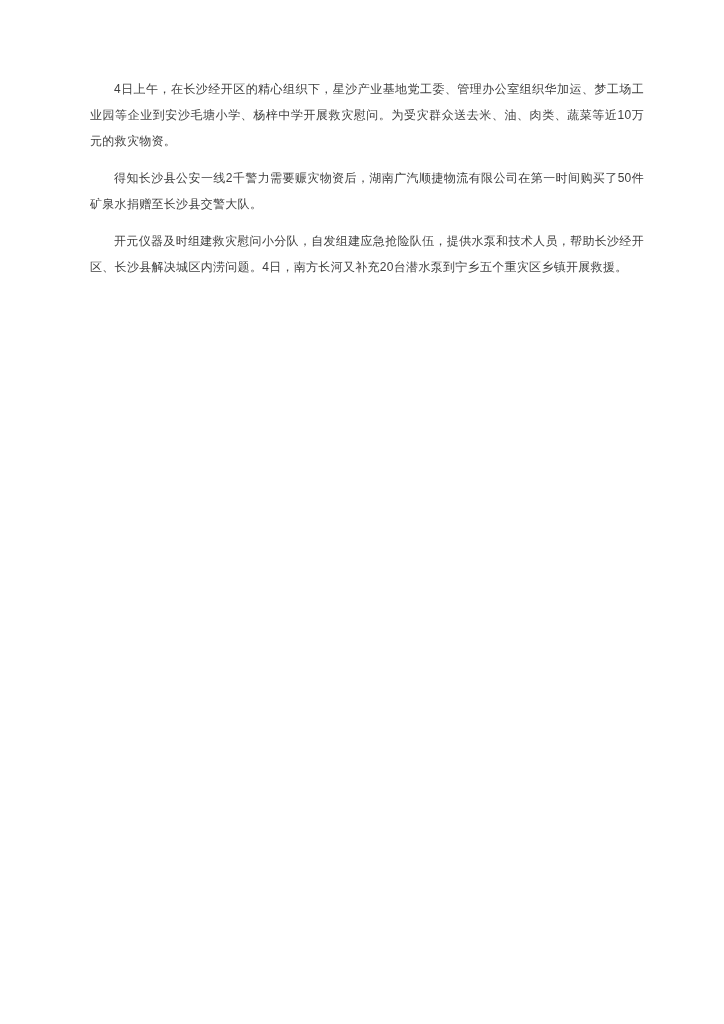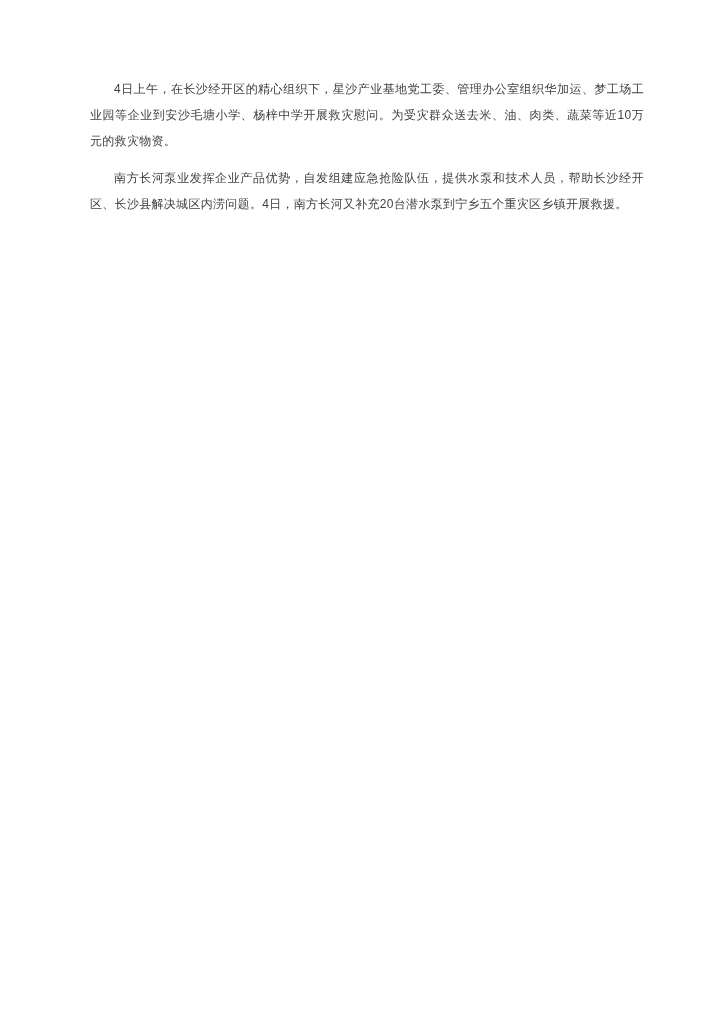--- a/index.html
+++ b/index.html
@@ -36,15 +36,16 @@
     letter-spacing: 0.3px;
     word-break: break-all;
   }
 </style>
 </head>
 <body>
 
 <div class="page">
   <div class="article">
     <p>4日上午，在长沙经开区的精心组织下，星沙产业基地党工委、管理办公室组织华加运、梦工场工业园等企业到安沙毛塘小学、杨梓中学开展救灾慰问。为受灾群众送去米、油、肉类、蔬菜等近10万元的救灾物资。</p>
-    <p>南方长河泵业发挥企业产品优势，自发组建应急抢险队伍，提供水泵和技术人员，帮助长沙经开区、长沙县解决城区内涝问题。4日，南方长河又补充20台潜水泵到宁乡五个重灾区乡镇开展救援。</p>
+    <p>得知长沙县公安一线2千警力需要赈灾物资后，湖南广汽顺捷物流有限公司在第一时间购买了50件矿泉水捐赠至长沙县交警大队。</p>
+    <p>开元仪器及时组建救灾慰问小分队，自发组建应急抢险队伍，提供水泵和技术人员，帮助长沙经开区、长沙县解决城区内涝问题。4日，南方长河又补充20台潜水泵到宁乡五个重灾区乡镇开展救援。</p>
   </div>
 </div>
 
 </body></html>

